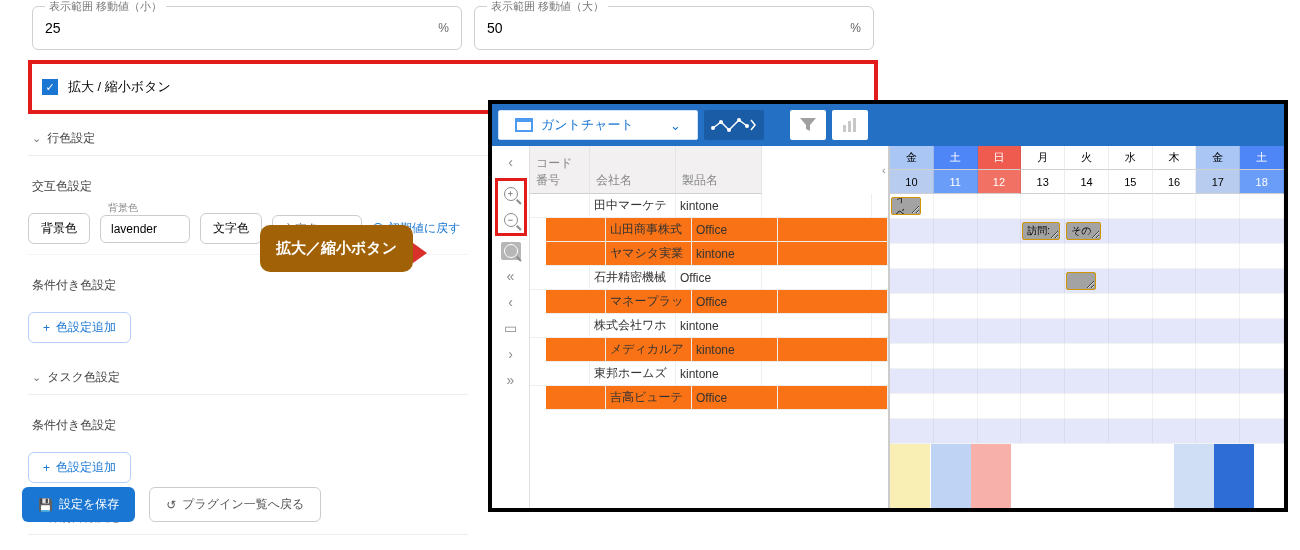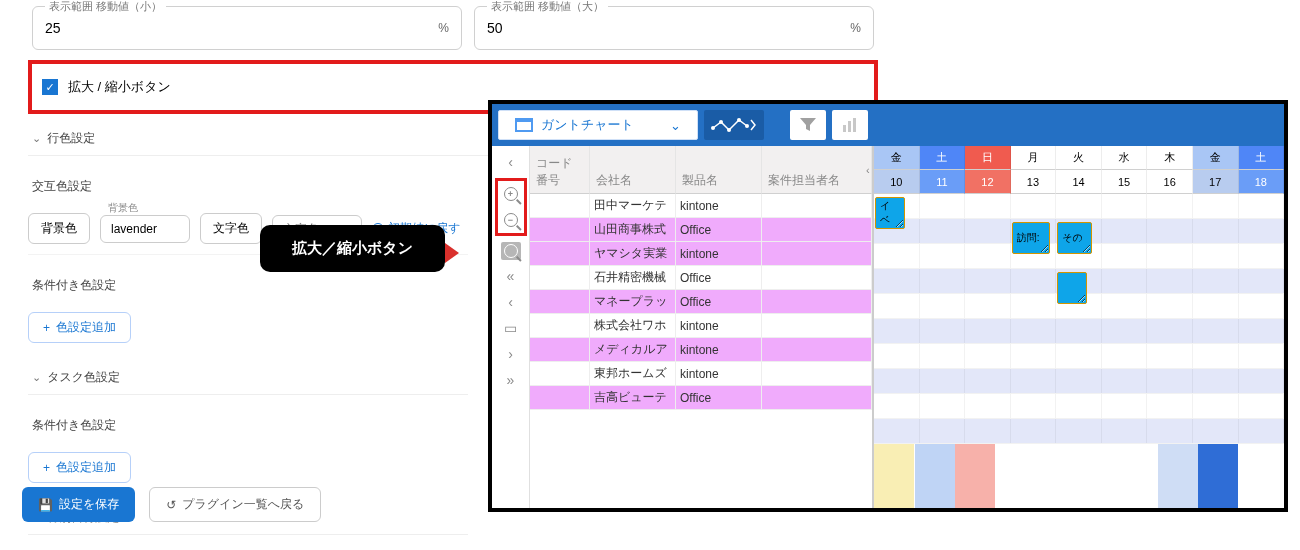--- a/index.html
+++ b/index.html
@@ -25,21 +25,21 @@
   .inline-label { position: relative; }
   .inline-label .tiny { position: absolute; top: -14px; left: 8px; color: #888; font-size: 10px; }
   .chip { border: 1px solid #ccc; border-radius: 6px; padding: 6px 12px; font-size: 12px; background: #fff; }
   .chip-input { border: 1px solid #ccc; border-radius: 6px; padding: 6px 10px; font-size: 12px; width: 90px; }
   .chip-input.placeholder { color: #aaa; }
   .reset-link { color: #1976d2; display: flex; align-items: center; gap: 4px; font-size: 12px; cursor: pointer; }
   .reset-link .ico { border: 1.5px solid #1976d2; border-radius: 50%; width: 12px; height: 12px; display: inline-block; position: relative; }
 
   .add-color-btn { margin: 10px 0; border: 1px solid #b6d0f9; color: #1976d2; background: #fff; border-radius: 6px; padding: 6px 14px; font-size: 12px; display: inline-flex; align-items: center; gap: 6px; cursor: pointer; }
 
-  .callout { position: absolute; left: 260px; top: 225px; background: #000000; color: #fff; padding: 14px 32px; border-radius: 10px; font-weight: 700; font-size: 15px; }
+  .callout { position: absolute; left: 260px; top: 225px; background: #a16207; color: #fff; padding: 14px 16px; border-radius: 10px; font-weight: 700; font-size: 15px; }
   .callout::after { content: ""; position: absolute; right: -14px; top: 18px; border-left: 14px solid #d9302c; border-top: 10px solid transparent; border-bottom: 10px solid transparent; }
 
   .bottom-bar { position: absolute; left: 22px; bottom: 28px; display: flex; gap: 14px; }
   .save-btn { background: #1976d2; color: #fff; border: none; border-radius: 6px; padding: 8px 16px; display: inline-flex; align-items: center; gap: 6px; font-size: 12px; cursor: pointer; }
   .back-btn { background: #fff; color: #555; border: 1px solid #ccc; border-radius: 6px; padding: 8px 16px; display: inline-flex; align-items: center; gap: 6px; font-size: 12px; cursor: pointer; }
 
   
   .gantt-wrap { position: absolute; left: 488px; top: 100px; width: 800px; height: 412px; border: 4px solid #000; background: #fff; overflow: hidden; }
   .gantt-toolbar { background: #2470c4; height: 42px; display: flex; align-items: center; padding: 0 6px; gap: 6px; }
   .dropdown { background: #fff; height: 30px; border-radius: 2px; display: flex; align-items: center; gap: 8px; padding: 0 16px; color: #1976d2; font-size: 13px; border: 1px solid #cfe0f7; }
@@ -59,21 +59,21 @@
   .mag::after { content: ""; position: absolute; width: 6px; height: 1.5px; background: #8a8a8a; right: -5px; bottom: -2px; transform: rotate(45deg); }
   .mag .sign { position: absolute; top: 50%; left: 50%; transform: translate(-50%,-55%); font-size: 9px; color: #8a8a8a; font-weight: 700; }
   .table-col { display: flex; flex-direction: column; }
   .thead { display: flex; height: 48px; }
   .thead .th { border-bottom: 1px solid #d0d0d0; border-right: 1px solid #e5e5e5; padding: 4px 6px; color: #888; font-size: 12px; display: flex; align-items: flex-end; background: #f2f0f0; }
   .th.idx { width: 60px; }
   .th.co { width: 86px; }
   .th.prod { width: 86px; }
   .th.pic { width: 110px; }
   .trow { display: flex; height: 24px; border-bottom: 1px solid #eee; }
-  .trow.alt { background: #f0abfc; }
+  .trow.alt { background: #f97316; margin-left: 16px; }
   .td { border-right: 1px solid #eee; font-size: 12px; color: #333; display: flex; align-items: center; padding: 0 4px; overflow: hidden; white-space: nowrap; }
   .td.idx { width: 60px; }
   .td.co { width: 86px; }
   .td.prod { width: 86px; }
   .td.pic { width: 110px; }
   .leftarrow { position: absolute; left: 872px; top: 57px; font-size: 11px; color: #888; }
   .cal-col { flex: 1; position: relative; border-left: 2px solid #ccc; }
   .cal-head { display: flex; height: 24px; }
   .cal-head.days { height: 24px; }
   .dc { flex: 1; text-align: center; font-size: 11px; border-right: 1px solid rgba(0,0,0,.07); border-bottom: 1px solid #d0d0d0; display: flex; align-items: center; justify-content: center; min-width: 40px; }
@@ -86,21 +86,21 @@
   .cal-cell { flex: 1; min-width: 40px; height: 24px; border-right: 1px solid rgba(0,0,0,.05); position: relative; }
   .crow { display: flex; border-bottom: 1px solid #f2f2f2; }
   .crow.alt { background: #e3e7f9; }
   .crow.plain { background: #fff; }
   .col-shade { position: absolute; top: 48px; bottom: 0; width: 40px; z-index: 0; }
   .shade-fri { background: #f9eeb4; }
   .shade-fri2 { background: #cfddf5; }
   .shade-sat { background: #bfd4f5; }
   .shade-sun { background: #f7b1aa; }
   .shade-sat2 { background: #2f6dd6; }
-  .task { position: absolute; height: 32px; top: 3px; background: #0ea5e9; border-radius: 2px; padding: 0 4px; font-size: 10px; display: flex; align-items: center; overflow: hidden; border: 1px solid #d19500; resize: horizontal; }
+  .task { position: absolute; height: 18px; top: 3px; background: #a3a3a3; border-radius: 2px; padding: 0 4px; font-size: 10px; display: flex; align-items: center; overflow: hidden; border: 1px solid #d19500; resize: horizontal; }
 </style>
 </head>
 <body>
 
 <div class="settings">
   <div class="row">
     <div class="field">
       <span class="field-label">表示範囲 移動値（小）</span>
       <input value="25" style="">
       <span class="percent">%</span>
@@ -242,21 +242,20 @@
         <span class="nico">›</span>
         <span class="nico">»</span>
       </div>
     </div>
 
     <div class="table-col">
       <div class="thead">
         <div class="th idx">コード番号</div>
         <div class="th co">会社名</div>
         <div class="th prod">製品名</div>
-        <div class="th pic">案件担当者名</div>
       </div>
       <div id="rows">
           <div class="trow">
             <div class="td idx"></div>
             <div class="td co">田中マーケテ</div>
             <div class="td prod">kintone</div>
             <div class="td pic"></div>
           </div>
           <div class="trow alt">
             <div class="td idx"></div>

